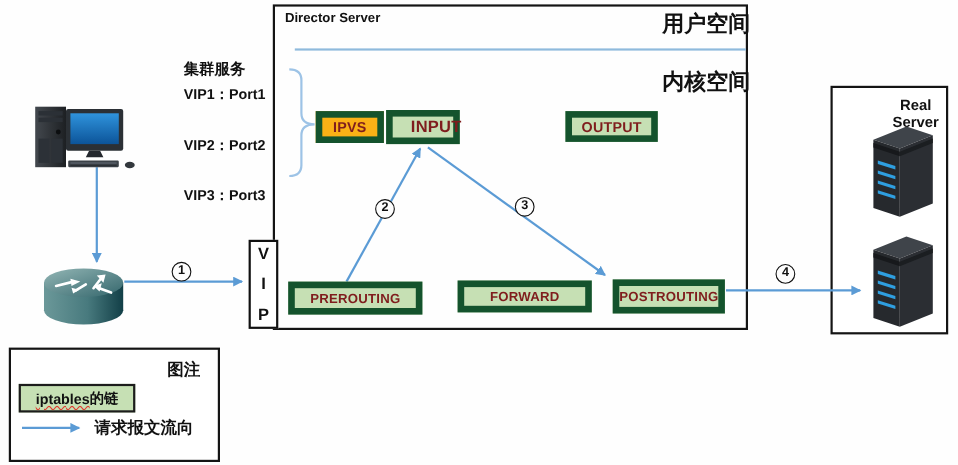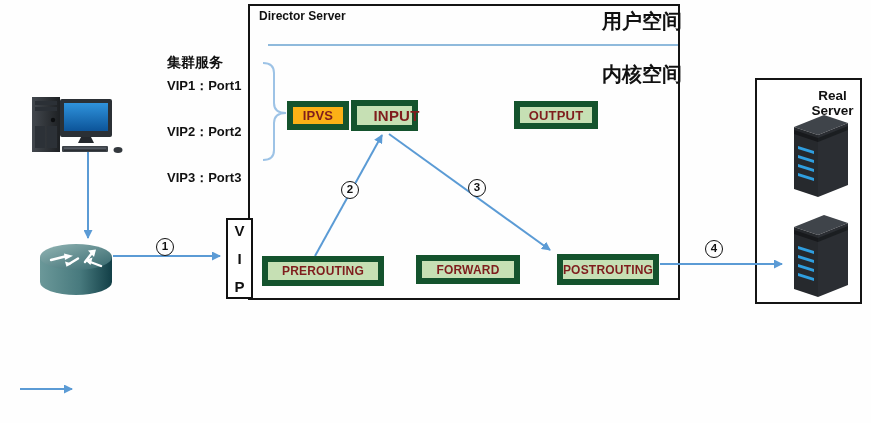--- a/index.html
+++ b/index.html
@@ -18,21 +18,21 @@
   .connectors { position:absolute; left:0; top:0; z-index:2; pointer-events:none; }
 
   
   .chain { position:absolute; z-index:3; background:#C6E0B4; border:6px solid #14532d;
            display:flex; align-items:center; justify-content:center;
            font-weight:bold; font-size:12px; letter-spacing:.2px; white-space:nowrap; color:#7f1d1d; }
   .box-ipvs        { left:287px; top:101px; width:62px; height:29px; background:#FBB116; font-size:13px; }
   .box-input       { left:351px; top:100px; width:67px; height:31px; font-size:15px;padding-left:24px; }
   .box-output      { left:490px; top:101px; width:84px; height:28px; font-size:13px;margin-left:24px; }
   .box-prerouting  { left:262px; top:256px; width:122px; height:30px; }
-  .box-forward     { left:416px; top:255px; width:104px; height:29px; }
+  .box-forward     { left:416px; top:255px; width:122px; height:29px; }
   .box-postrouting { left:557px; top:254px; width:102px; height:31px; }
 
   
   .director-title { position:absolute; left:259px; top:9px;  z-index:3; font-weight:bold; font-size:12px; white-space:nowrap; }
   .space-label    { position:absolute; z-index:3; font-weight:bold; font-size:20px; white-space:nowrap; }
   .user-space     { left:602px; top:8px; }
   .kernel-space   { left:602px; top:61px; }
   .space-divider  { position:absolute; left:268px; top:44px; width:410px; height:0; border-top:2px solid #8FBADC; z-index:2; }
 
   
@@ -208,14 +208,22 @@
       <polygon points="32,25 62,13 62,17 32,29" fill="#1b1e21"></polygon>
       <g fill="#2F9FE0">
         <polygon points="12,33 28,38 28,41 12,36"></polygon>
         <polygon points="12,42 28,47 28,50 12,45"></polygon>
         <polygon points="12,51 28,56 28,59 12,54"></polygon>
         <polygon points="12,60 28,65 28,68 12,63"></polygon>
       </g>
     </svg>
   </div>
 
+  <div class="legend-box">
+    <div class="legend-title">图注</div>
+    <div class="legend-chain">
+      <span class="misspelled">iptables</span>
+        <span>的链</span>
+    </div>
+    <div class="legend-flow-label">请求报文流向</div>
+  </div>
 
 </div>
 
 </body></html>

